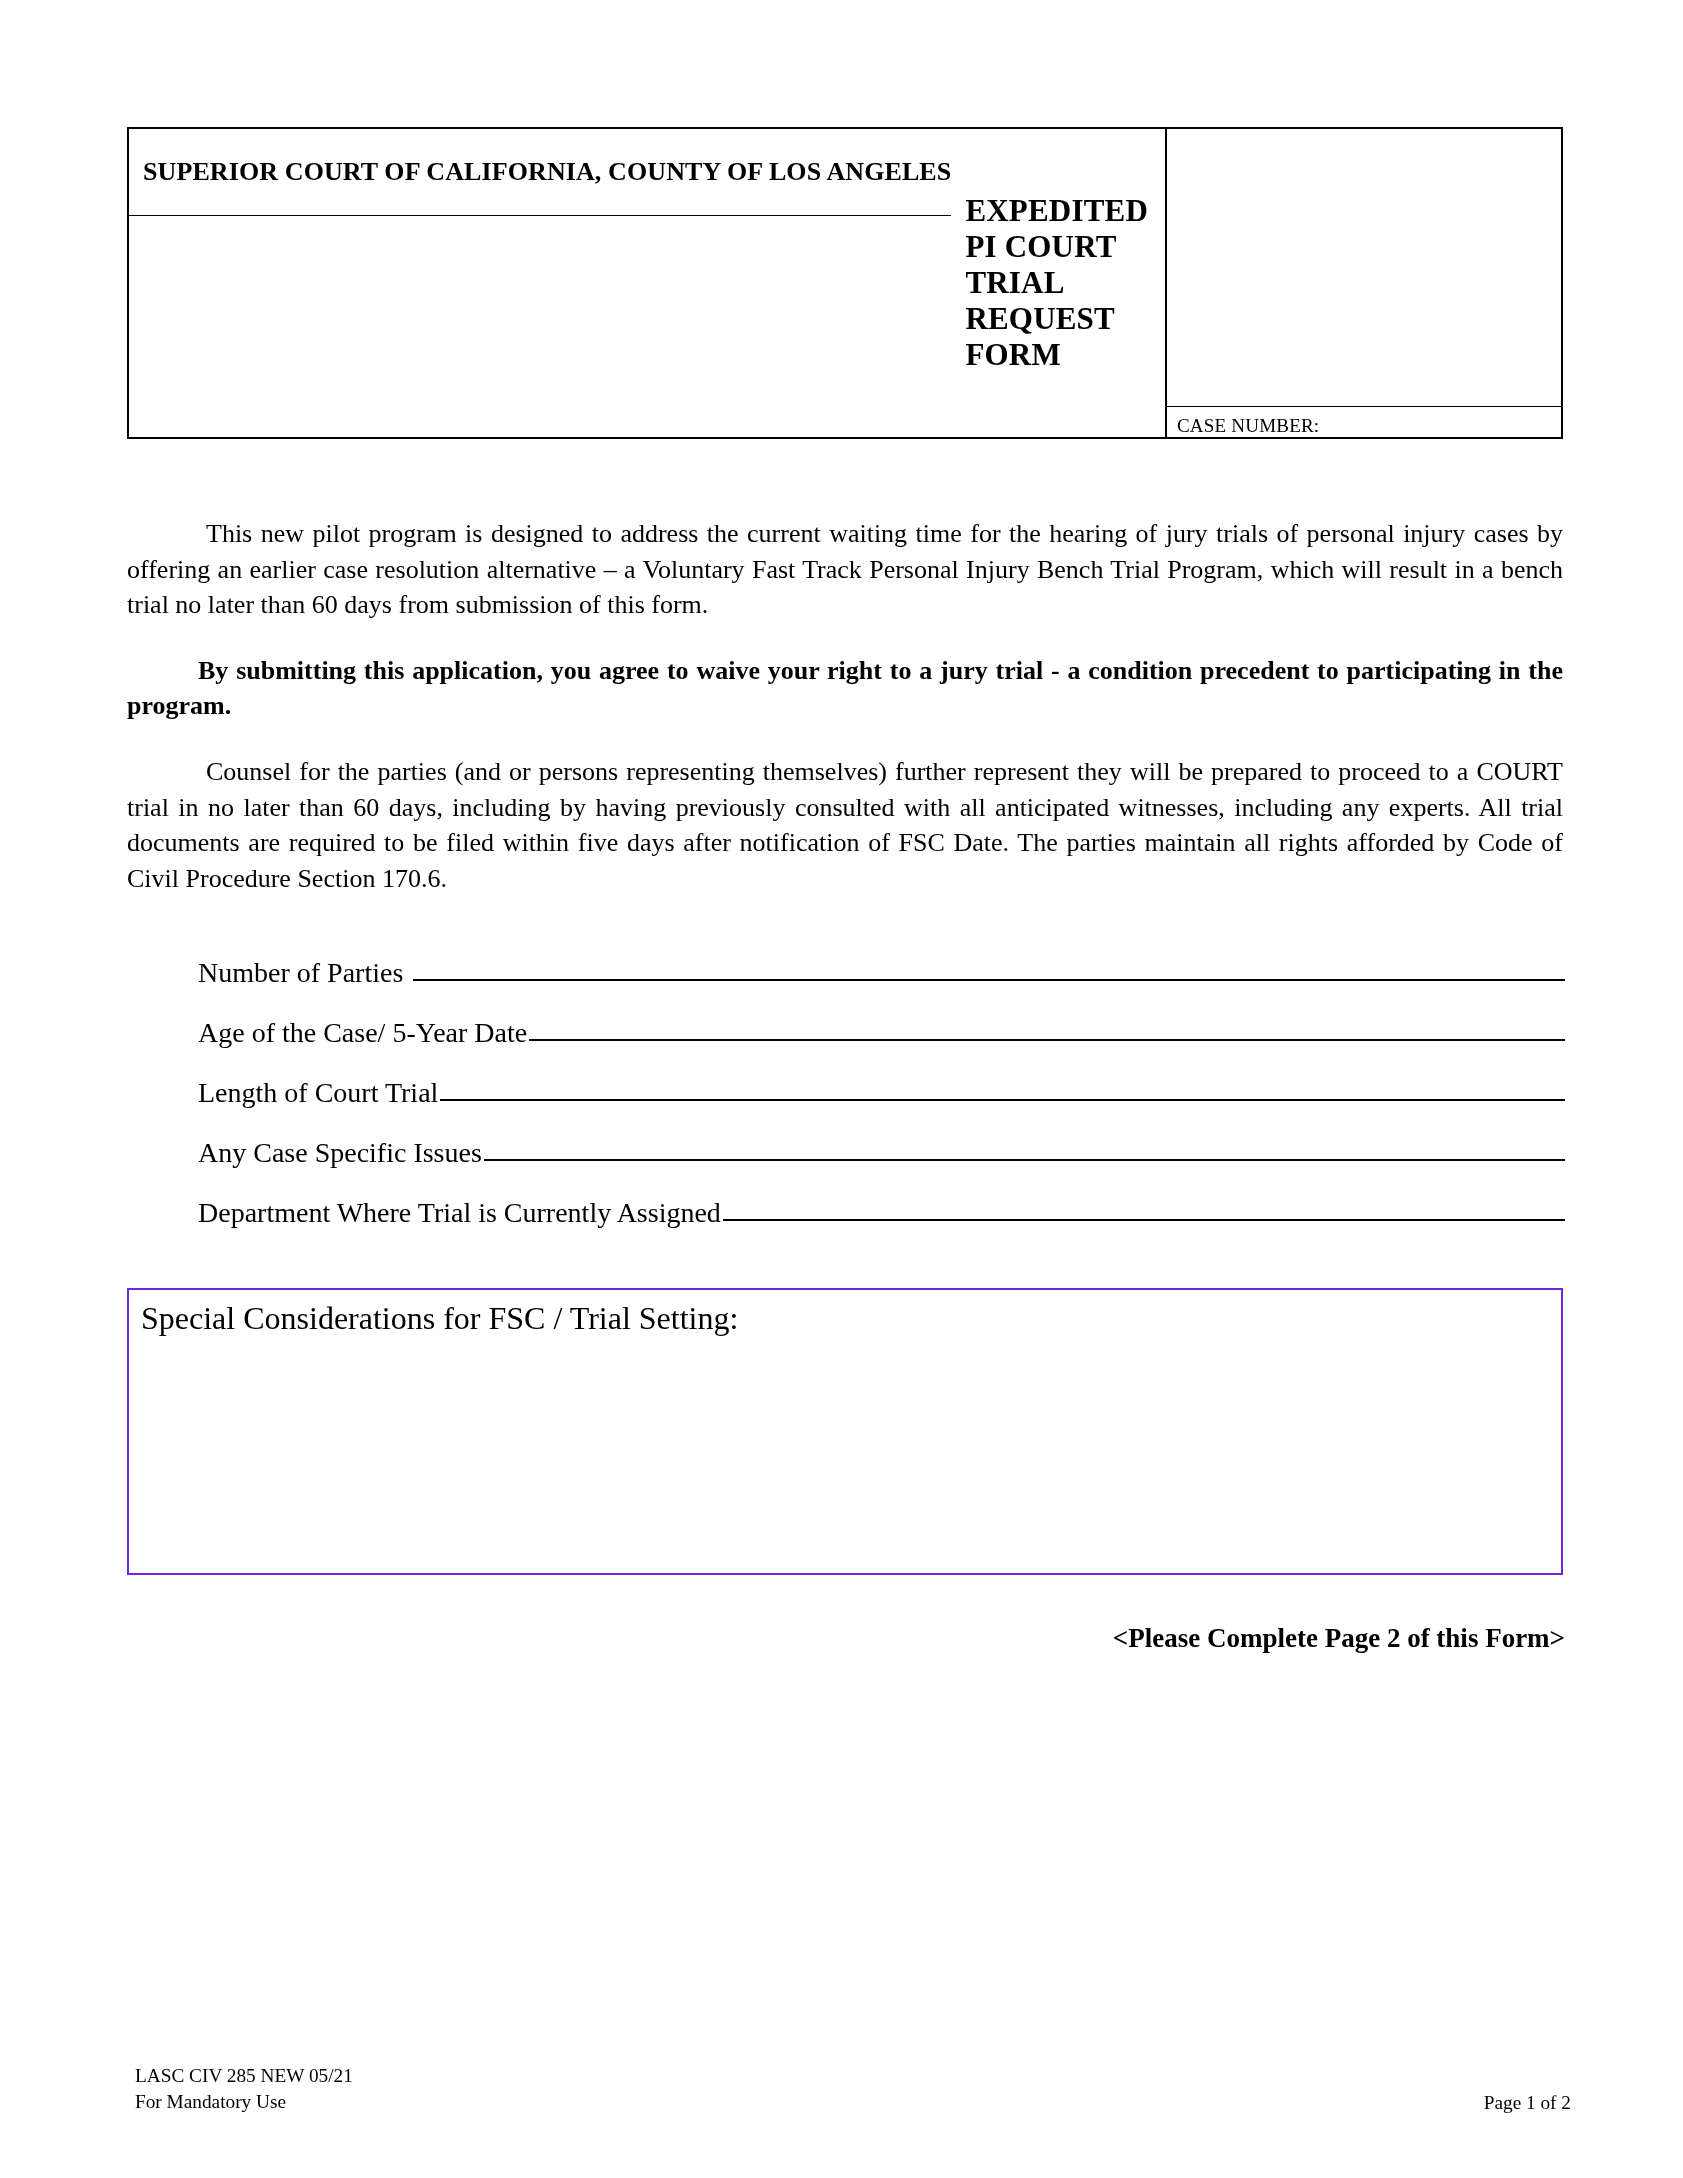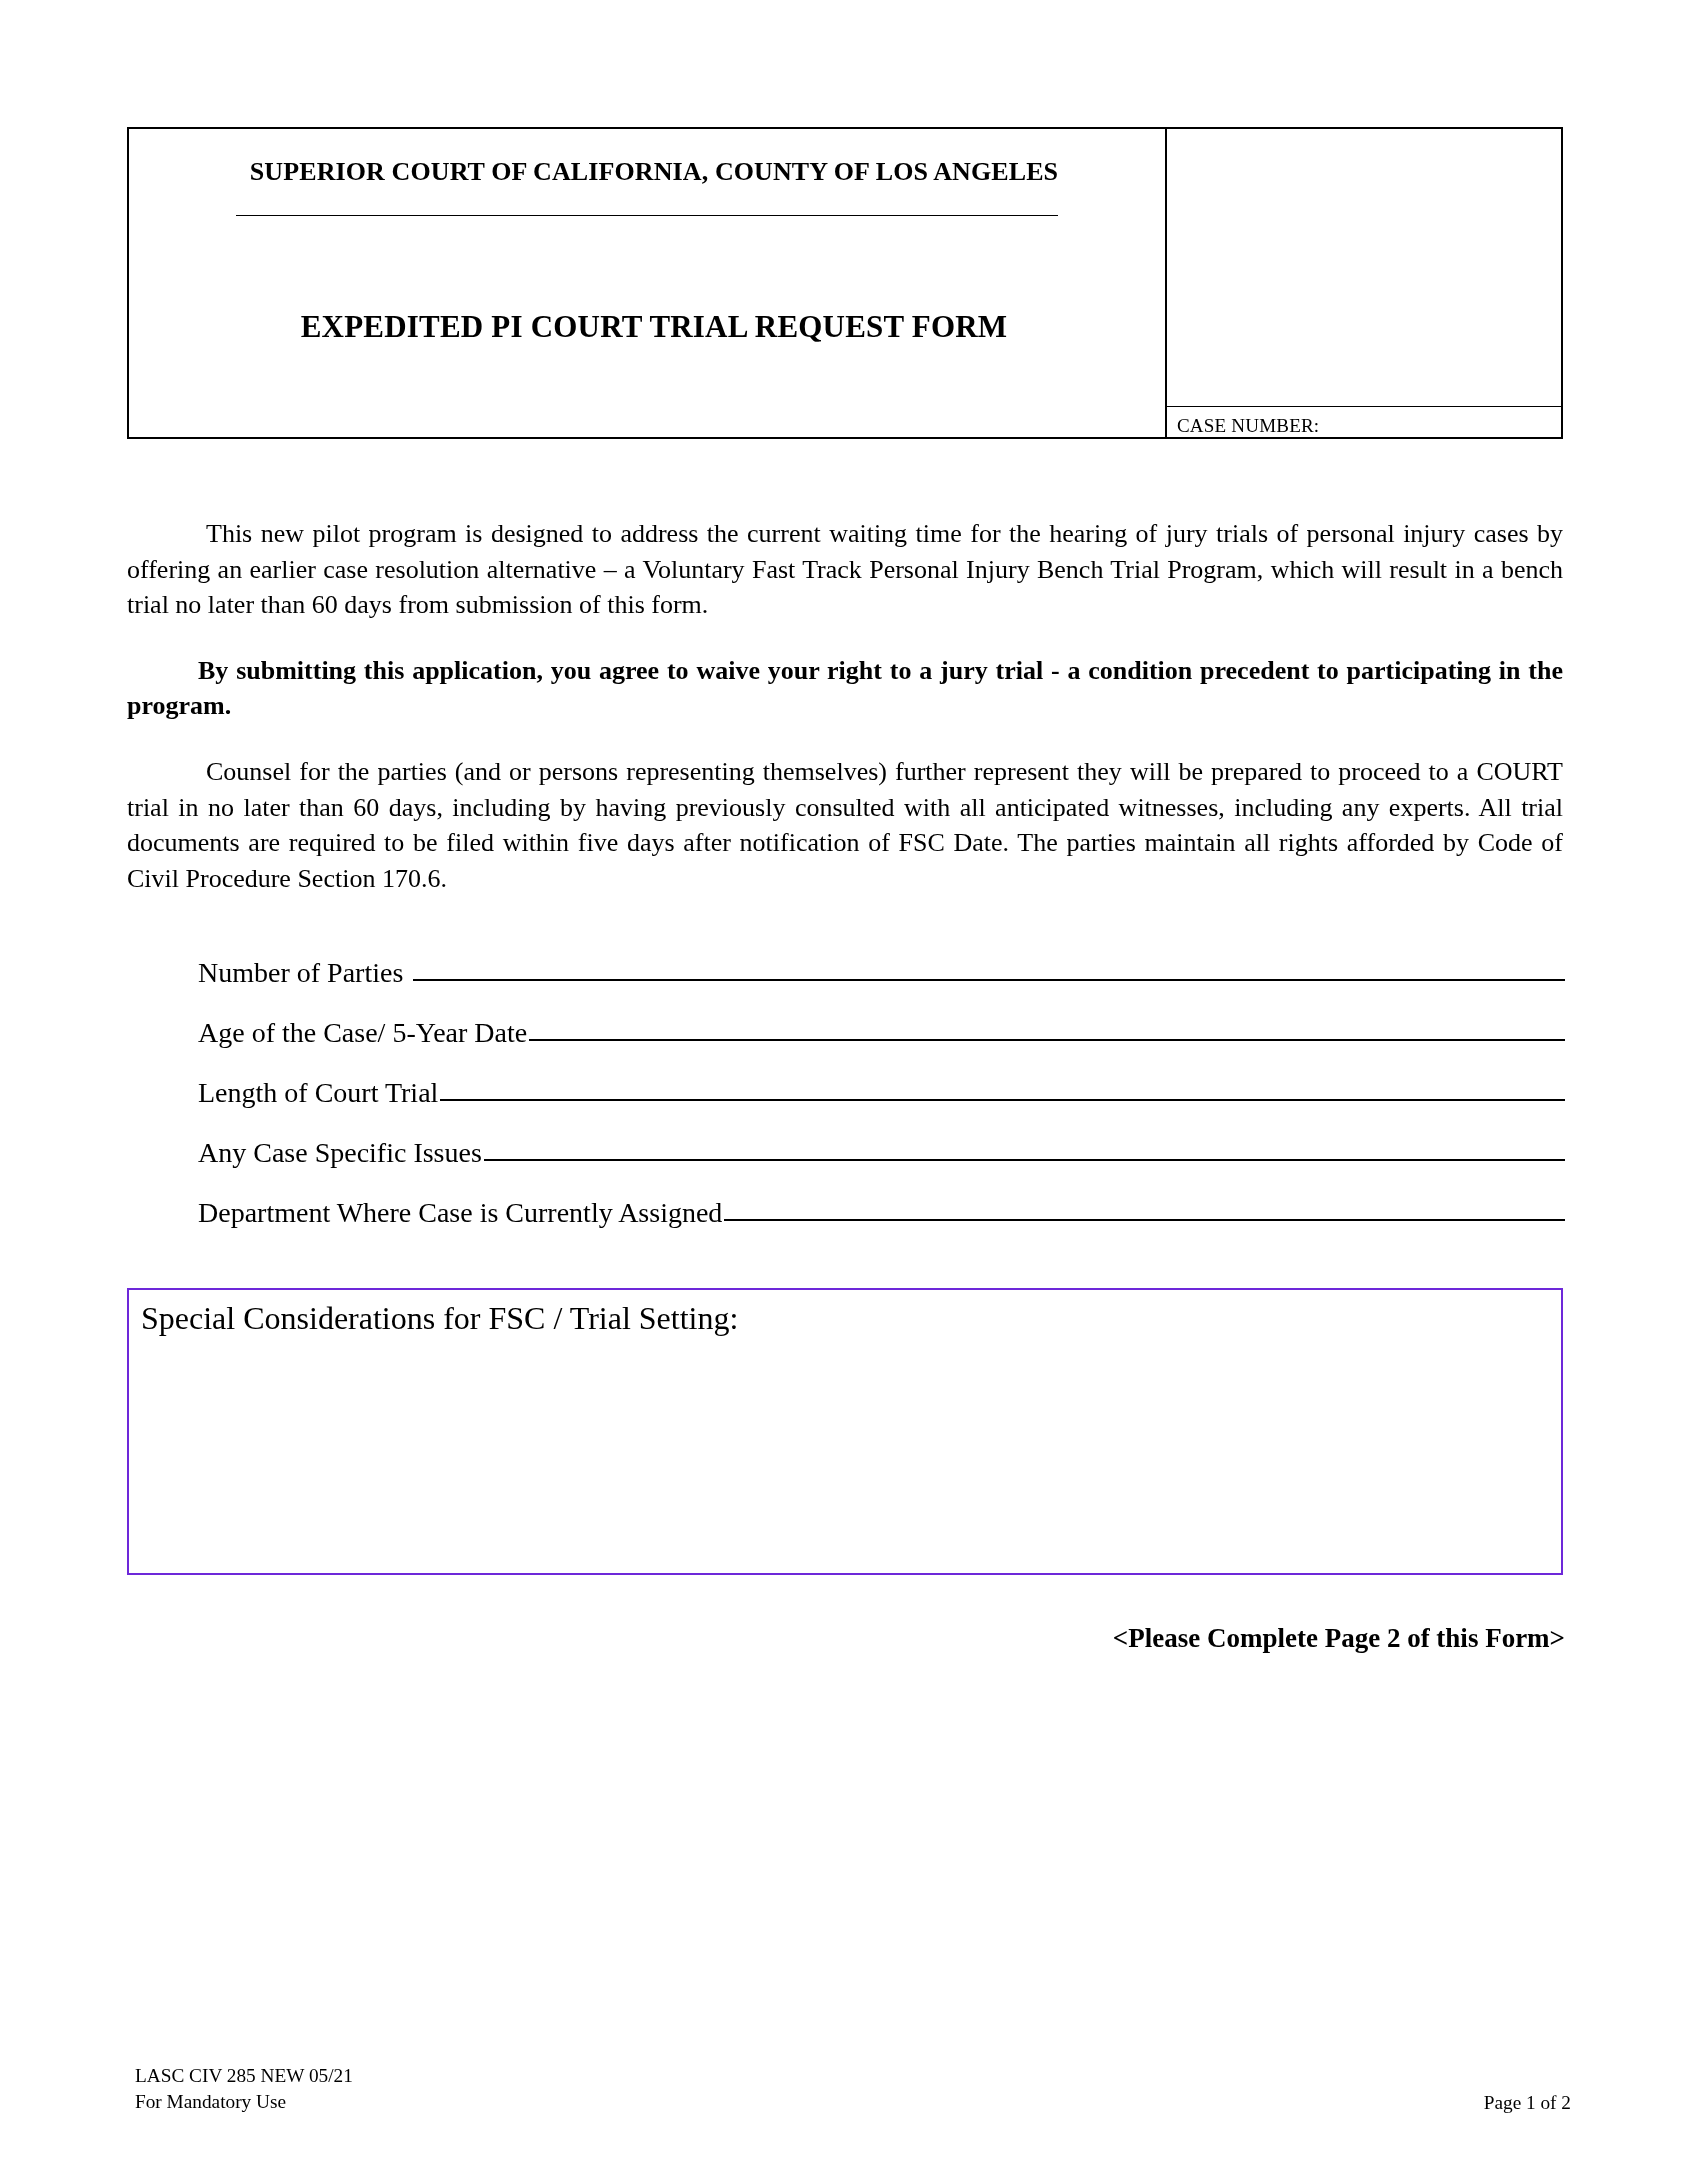--- a/index.html
+++ b/index.html
@@ -35,22 +35,20 @@
     width: 1436px;
     border: 2px solid #000;
     box-sizing: border-box;
     display: flex;
   }
   .caption-left {
     width: 1038px;
     box-sizing: border-box;
     border-right: 2px solid #000;
     display: flex;
-    flex-direction: column;
-    align-items: center;
   }
   .caption-right {
     flex: 1;
     display: flex;
     flex-direction: column;
   }
   .court-title {
     height: 87px;
     box-sizing: border-box;
     border-bottom: 1.5px solid #000;
@@ -207,21 +205,21 @@
       </div>
       <div class="field-row">
         <span class="field-label">Length of Court Trial</span>
         <span class="field-line"></span>
       </div>
       <div class="field-row">
         <span class="field-label">Any Case Specific Issues</span>
         <span class="field-line"></span>
       </div>
       <div class="field-row">
-        <span class="field-label">Department Where Case is Currently Assigned</span>
+        <span class="field-label">Department Where Trial is Currently Assigned</span>
         <span class="field-line"></span>
       </div>
     </div>
 
     <div class="special-box">
       <span>Special Considerations for FSC / Trial Setting:</span>
     </div>
 
     <div class="complete-note">&lt;Please Complete Page 2 of this Form&gt;</div>
 

